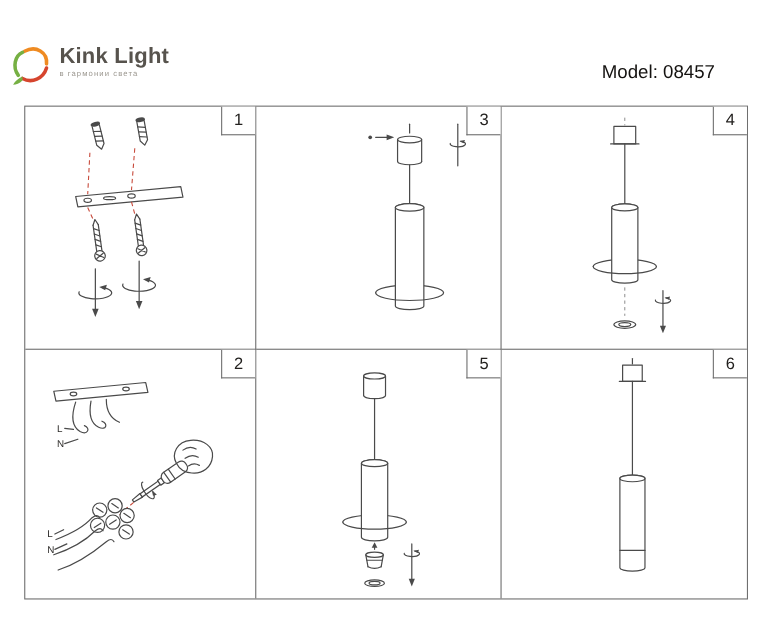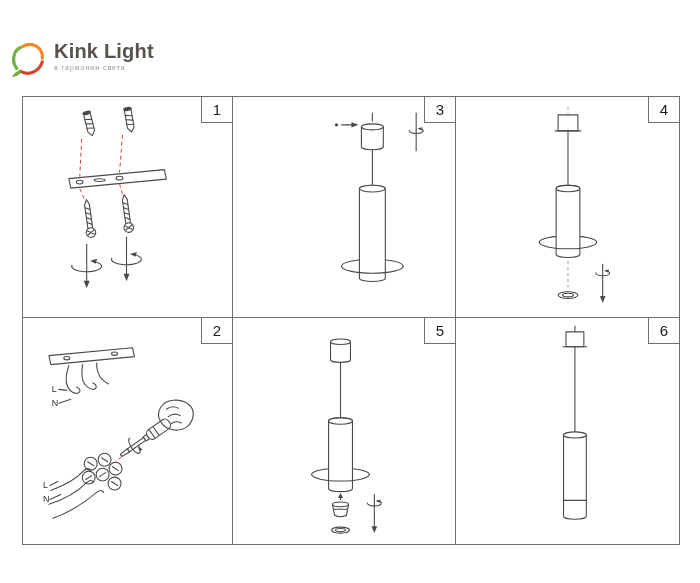--- a/index.html
+++ b/index.html
@@ -42,20 +42,21 @@
       <path d="M13,7 C24,1 35,8 34,19" fill="none" stroke="#ef8b22" stroke-width="3.4" stroke-linecap="round"></path>
       <path d="M34,23 C31,33 20,38 11,33" fill="none" stroke="#d6452e" stroke-width="3.4" stroke-linecap="round"></path>
       <path d="M7,30 C1,22 4,11 11,8" fill="none" stroke="#76b043" stroke-width="3.4" stroke-linecap="round"></path>
       <path d="M11,35 C8,38 5,39 2,39 C4,35 7,33 11,31 Z" fill="#76b043"></path>
     </svg>
     <div class="brand-text">
       <div class="brand-name">Kink Light</div>
       <div class="brand-tagline">в гармонии света</div>
     </div>
   </div>
+  <div class="model-label">Model: 08457</div>
 
   <div class="sheet-grid">
 
     <section class="panel b-r b-b">
       <svg class="ill" viewBox="0 0 210 221" preserveAspectRatio="none">
         <g transform="translate(64,16) rotate(-14)">
           <ellipse class="sd" cx="0" cy="0" rx="4.4" ry="2.1"></ellipse>
           <path class="s" d="M-3.4,1.5 L-3.4,19 L0,23.5 L3.4,19 L3.4,1.5"></path>
           <path class="s" d="M-3.4,6 L3.4,7.5 M-3.4,10.5 L3.4,12 M-3.4,15 L3.4,16.5"></path>
         </g>

